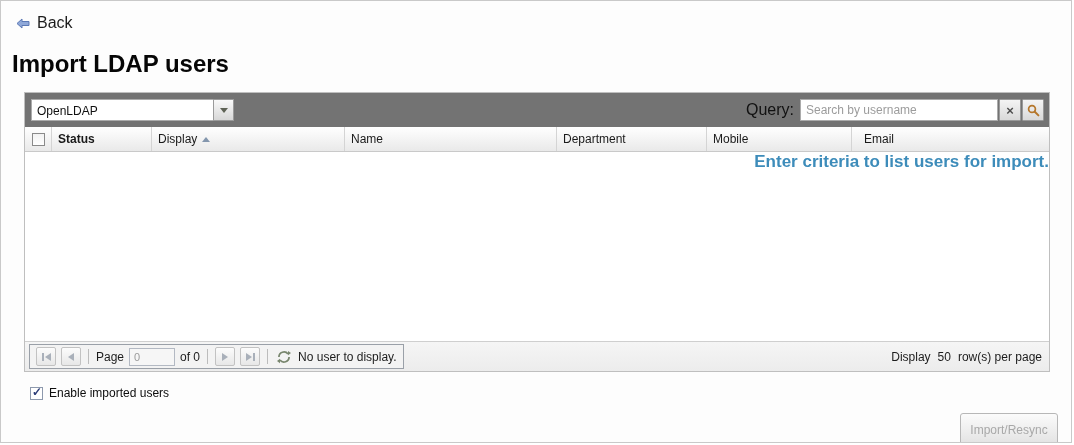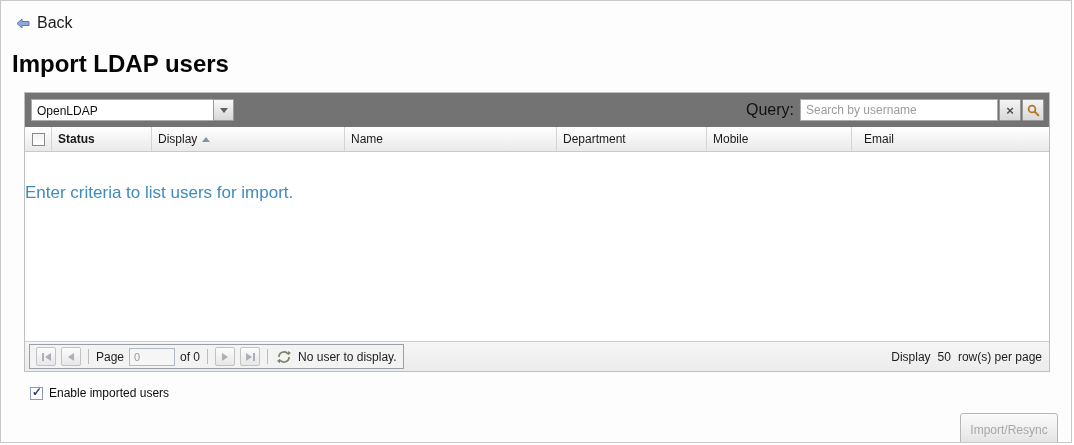--- a/index.html
+++ b/index.html
@@ -87,22 +87,22 @@
     background: linear-gradient(#f2f2f2, #ffffff); position: relative;
   }
   .sort-asc {
     width: 0; height: 0; margin-left: 5px; margin-top: 1px;
     border-left: 4px solid transparent; border-right: 4px solid transparent;
     border-bottom: 5px solid #8396ad;
   }
   
   .grid-body { flex: 1; background: #fff; overflow: hidden; }
   .empty-message {
-    margin-top: 31px; text-align: left;
-    font-size: 17px; color: #3d8cba;
+    text-align: right;
+    font-size: 17px; color: #3d8cba; font-weight: bold;
   }
   
   .paging-bar {
     height: 30px; flex: 0 0 30px;
     background: linear-gradient(#f5f5f5, #ececec);
     border-top: 1px solid #cfcfcf;
     display: flex; align-items: center; justify-content: space-between;
     padding: 0 7px 0 4px; font-size: 12px; color: #1c1c1c;
   }
   .pgroup {

